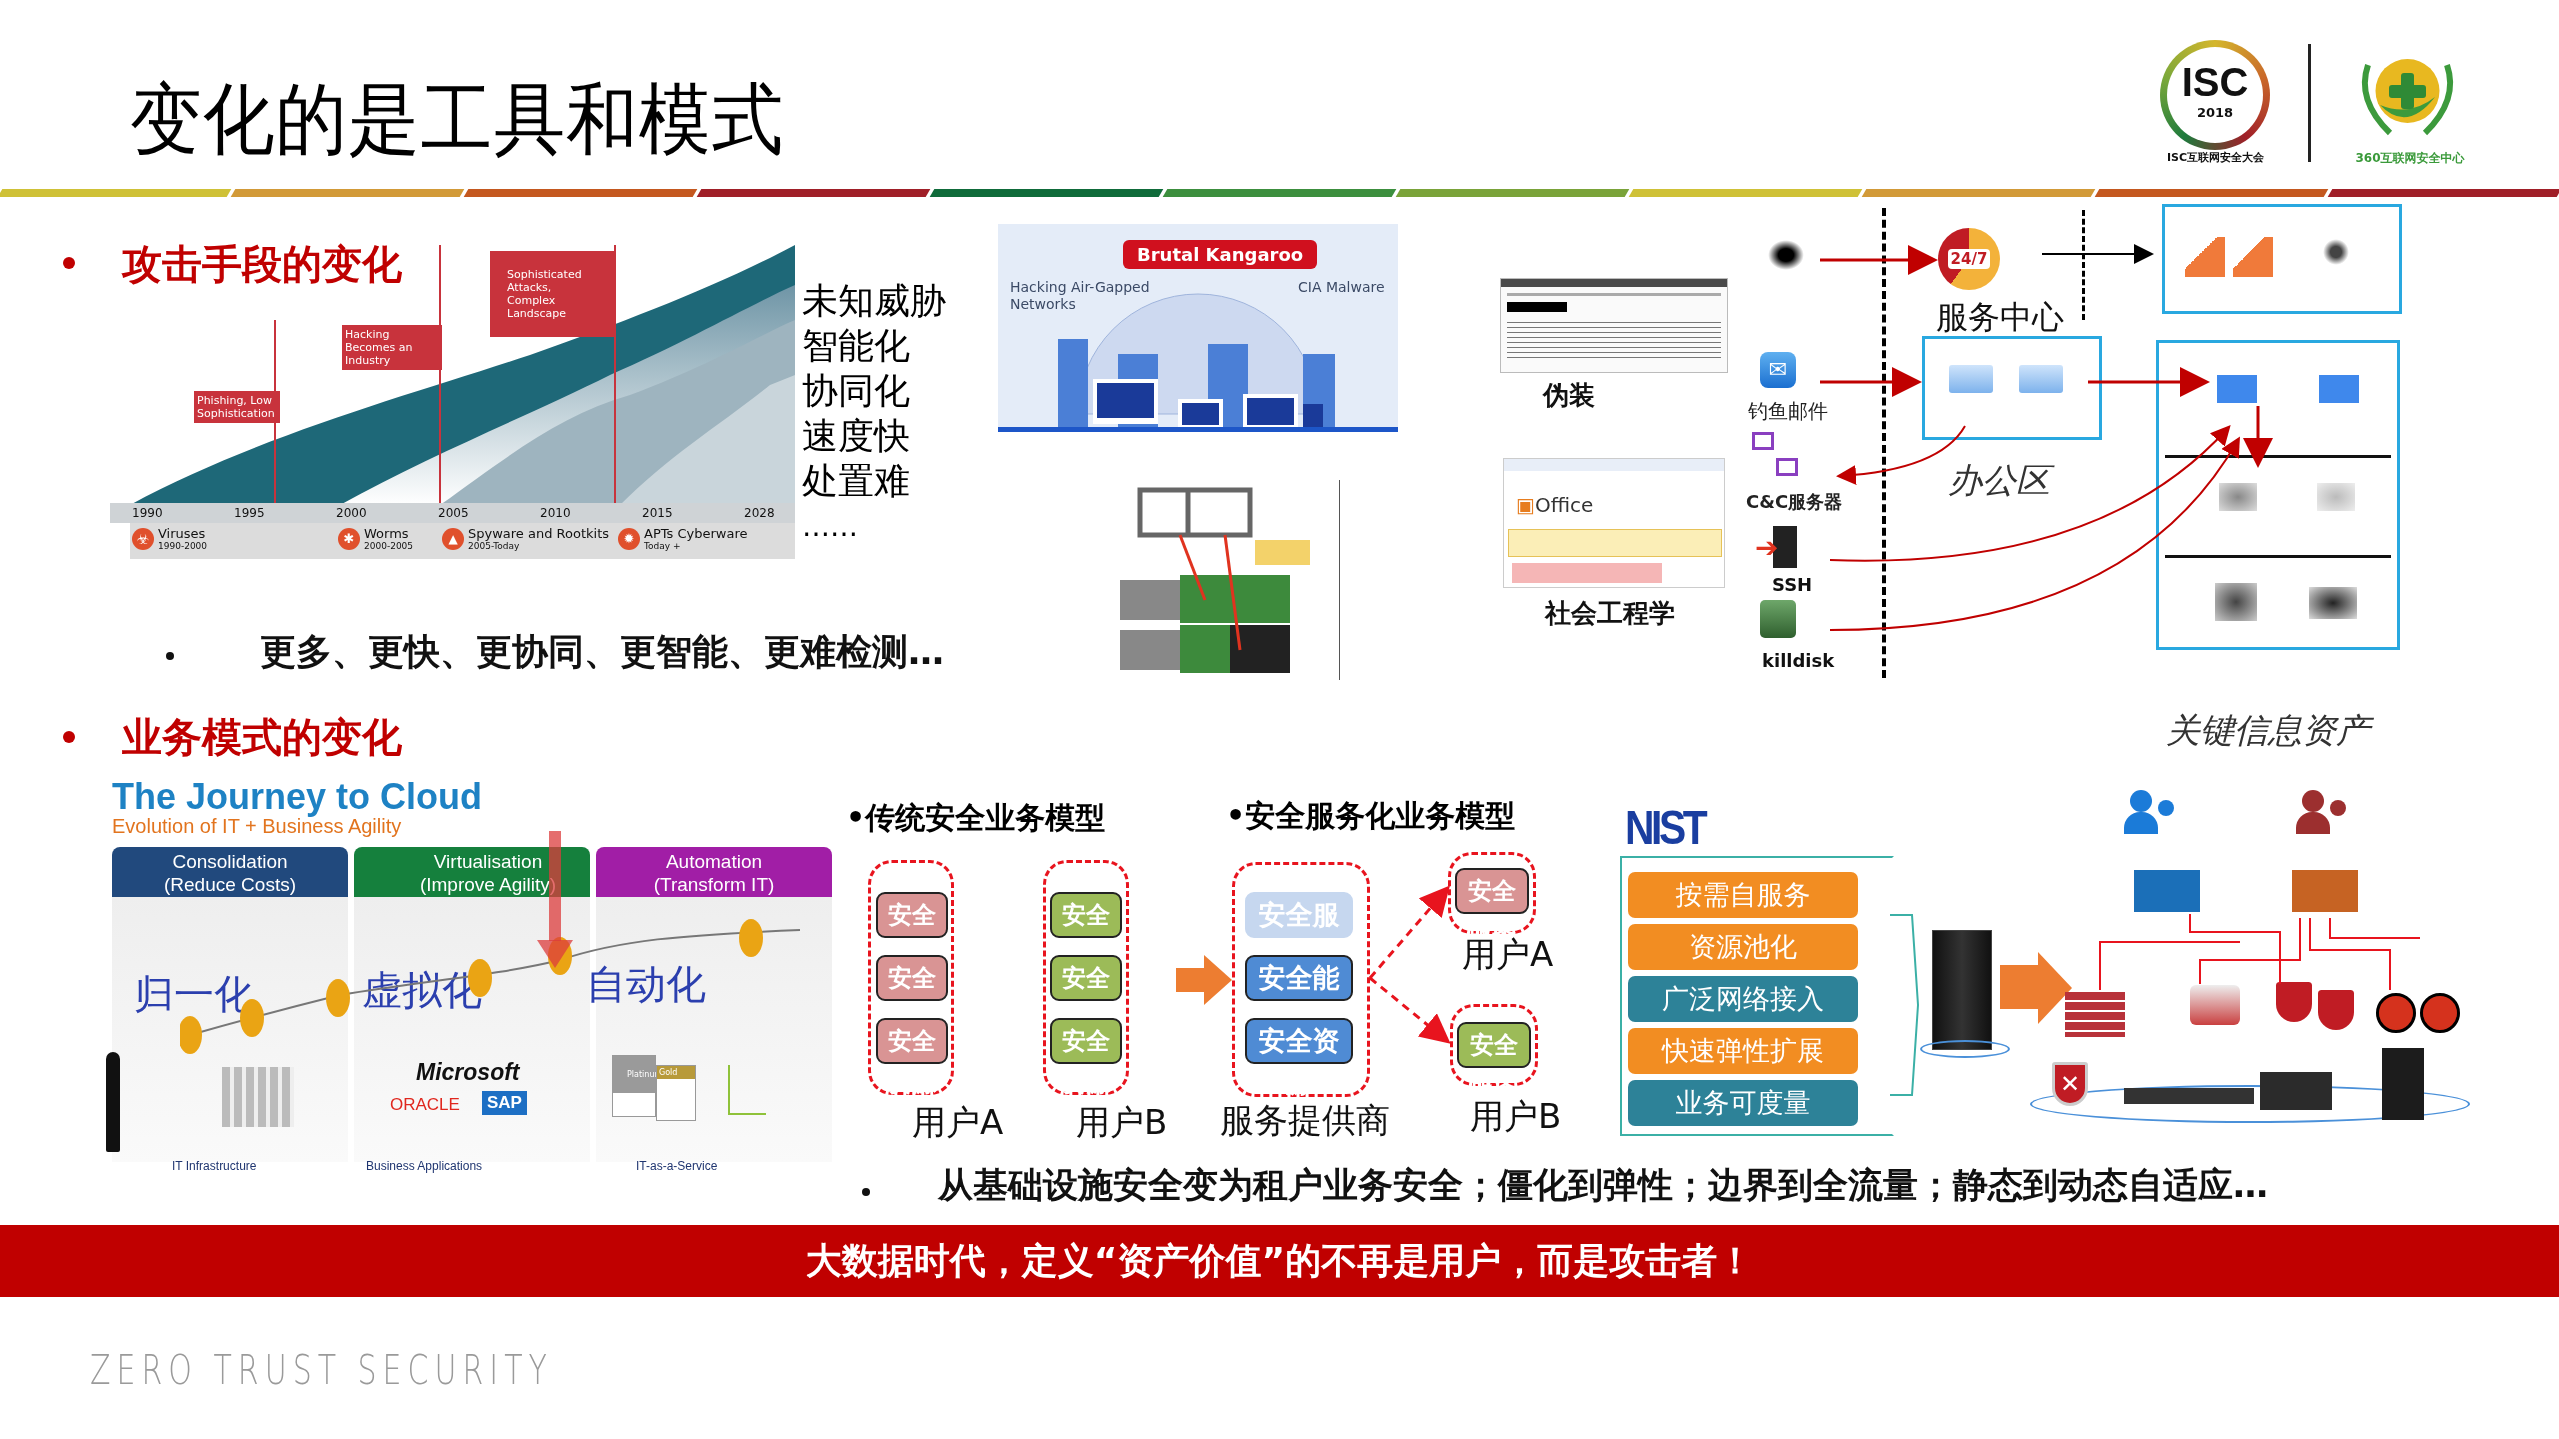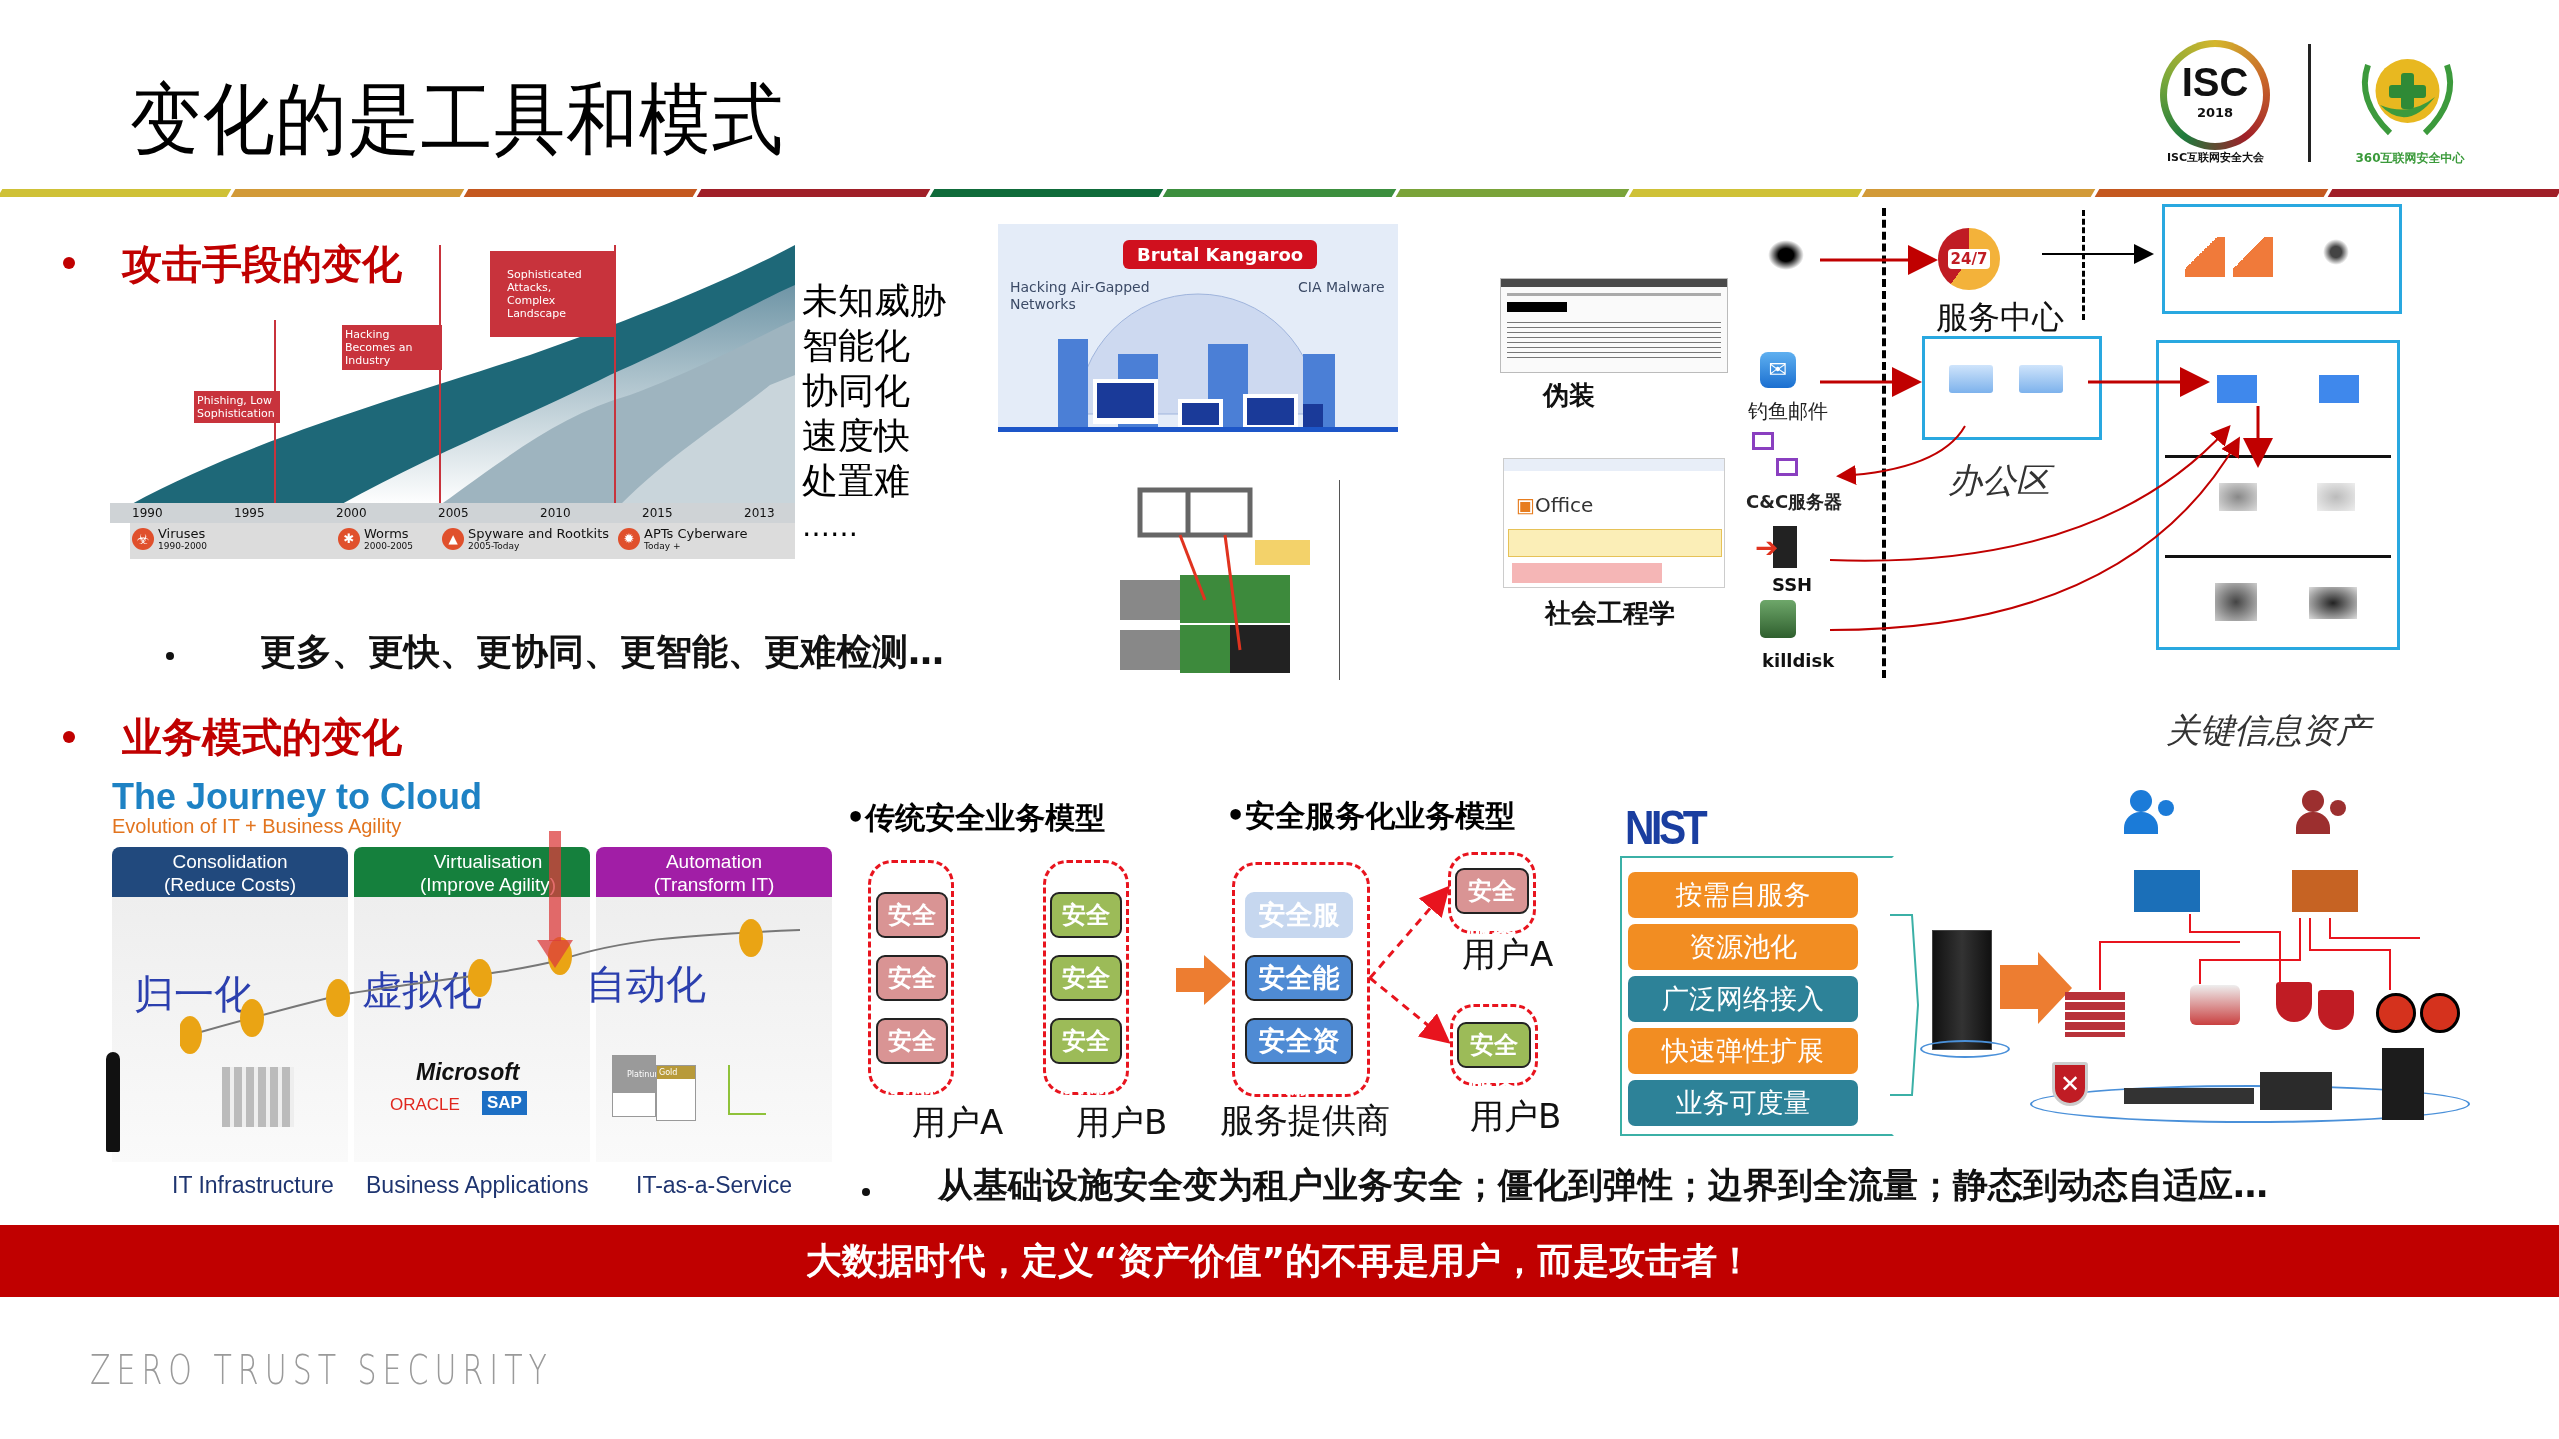--- a/index.html
+++ b/index.html
@@ -46,21 +46,21 @@
   .small-bold { font-size: 18px; font-weight: bold; color: #111; }
 
   
   .jc-title { left: 112px; top: 776px; font-size: 36px; font-weight: bold; color: #1e82c4; font-family: "Liberation Sans", sans-serif; }
   .jc-sub { left: 112px; top: 815px; font-size: 20px; color: #e2741e; font-family: "Liberation Sans", sans-serif; }
   .jc-panels { left: 112px; top: 847px; width: 720px; height: 315px; display: flex; gap: 6px; }
   .jc-panel { flex: 1; display: flex; flex-direction: column; }
   .jc-head { height: 50px; color: #fff; font-size: 19px; text-align: center; line-height: 23px; padding-top: 3px; border-radius: 8px 8px 0 0; font-family: "Liberation Sans", sans-serif; }
   .jc-body { flex: 1; background: linear-gradient(#eeeeee, #fafafa); position: relative; }
   .jc-cn { font-size: 40px; color: #2b3fae; }
-  .jc-foot { font-size: 23px; color: #1f3570; font-family: "Liberation Sans", sans-serif; margin-top: 13px; }
+  .jc-foot { font-size: 12px; color: #1f3570; font-family: "Liberation Sans", sans-serif; }
 
   
   .model-title { font-size: 30px; font-weight: bold; color: #000; }
   .dbox { border: 3px dashed #e8141e; border-radius: 24px; }
   .pill { position: absolute; width: 108px; height: 46px; border: 2px solid #222; border-radius: 9px; color: #fff; font-size: 27px; font-weight: bold; text-align: center; line-height: 42px; }
   .pill.pink { background: #d99494; }
   .pill.green { background: #9cbb58; }
   .pill.blue { background: #4f8bd4; }
   .pill.faded { background: #c6d7ef; border-color: #c6d7ef; }
   .user-lbl { font-size: 34px; color: #111; font-family: "DejaVu Sans", sans-serif; }
@@ -140,21 +140,21 @@
   <div class="abs" style="left:84px;top:146px;width:86px;background:#c8333c;color:#fff;font-size:11px;padding:3px;line-height:13px;">Phishing, Low Sophistication</div>
   <div class="abs" style="left:232px;top:80px;width:100px;background:#c8333c;color:#fff;font-size:11px;padding:3px;line-height:13px;">Hacking Becomes an Industry</div>
   <div class="abs" style="left:380px;top:6px;width:125px;background:#c8333c;color:#fff;font-size:11px;padding:17px;line-height:13px;">Sophisticated Attacks, Complex Landscape</div>
 
   <span class="abs" style="left:22px;top:261px;font-size:12px;">1990</span>
   <span class="abs" style="left:124px;top:261px;font-size:12px;">1995</span>
   <span class="abs" style="left:226px;top:261px;font-size:12px;">2000</span>
   <span class="abs" style="left:328px;top:261px;font-size:12px;">2005</span>
   <span class="abs" style="left:430px;top:261px;font-size:12px;">2010</span>
   <span class="abs" style="left:532px;top:261px;font-size:12px;">2015</span>
-  <span class="abs" style="left:634px;top:261px;font-size:12px;">2013</span>
+  <span class="abs" style="left:634px;top:261px;font-size:12px;">2028</span>
 
   <div class="abs" style="left:22px;top:281px;">
     <span class="abs" style="left:0;top:2px;width:22px;height:22px;border-radius:50%;background:#e0502c;color:#fff;font-size:14px;text-align:center;line-height:22px;">☣</span>
     <span class="abs" style="left:26px;top:0;font-size:13px;white-space:nowrap;">Viruses</span>
     <span class="abs" style="left:26px;top:15px;font-size:9px;white-space:nowrap;">1990-2000</span>
   </div>
   <div class="abs" style="left:228px;top:281px;">
     <span class="abs" style="left:0;top:2px;width:22px;height:22px;border-radius:50%;background:#e0502c;color:#fff;font-size:13px;text-align:center;line-height:22px;">✱</span>
     <span class="abs" style="left:26px;top:0;font-size:13px;white-space:nowrap;">Worms</span>
     <span class="abs" style="left:26px;top:15px;font-size:9px;white-space:nowrap;">2000-2005</span>

